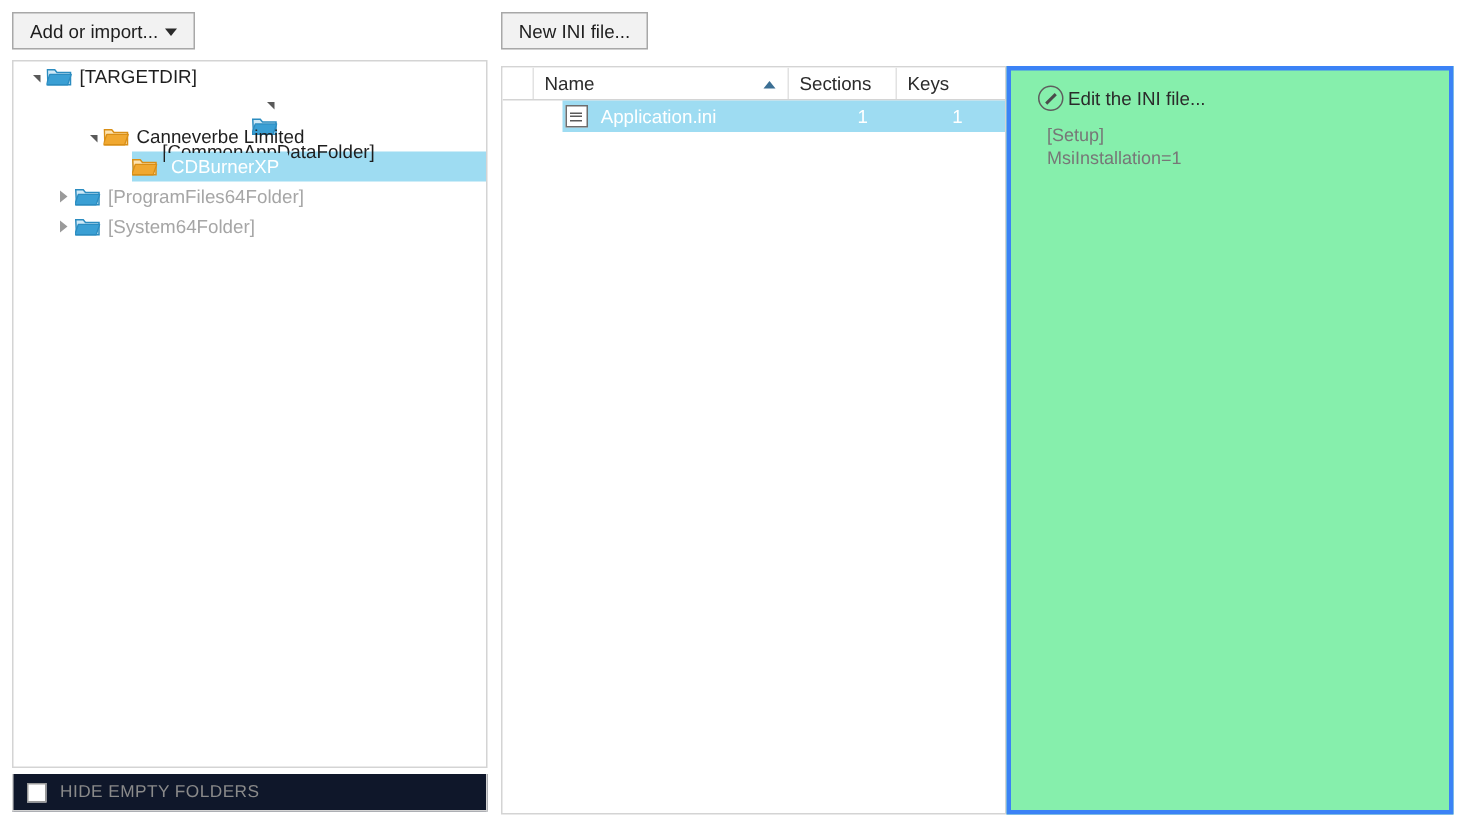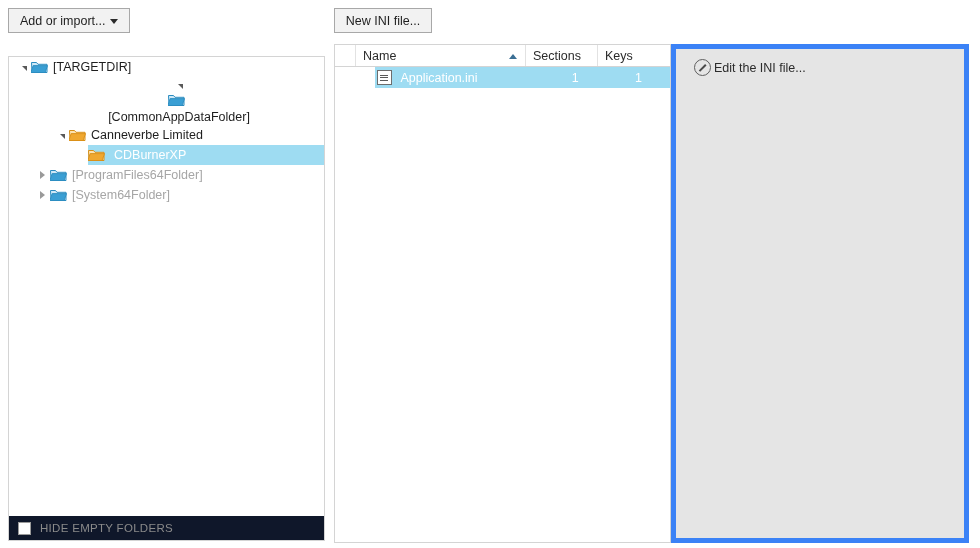--- a/index.html
+++ b/index.html
@@ -44,21 +44,21 @@
     border-top: 5px solid #2b2b2b;
   }
   #new-ini-button {
     left: 334px; top: 8px; width: 98px; height: 25px;
     justify-content: center;
   }
 
   
   #tree-panel {
     position: absolute;
-    left: 8px; top: 56px;
+    left: 8px; top: 40px;
     width: 317px; height: 472px;
     background: #ffffff;
     border: 1px solid #d4d4d4;
     box-sizing: border-box;
     overflow: hidden;
   }
   .tree-row {
     position: relative;
     height: 20px;
     display: flex;
@@ -217,22 +217,22 @@
     display: block;
     width: 8px; height: 1px;
     background: #5a5a5a;
   }
 
   
   #detail-panel {
     position: absolute;
     left: 671px; top: 44px;
     width: 298px; height: 499px;
-    background: #e5e5e5;
-    border: 5px solid #3b82f6;
+    background: #86efac;
+    border: 3px solid #3b82f6;
     box-sizing: border-box;
     overflow: hidden;
   }
   #edit-ini-link {
     position: absolute;
     left: 18px; top: 10px;
     display: flex;
     align-items: center;
     font-size: 12.5px;
     color: #2b2b2b;
@@ -290,21 +290,21 @@
       <div class="tree-row" style="padding-left: 25px; flex-direction: column;">
         <span class="twisty">
           <span class="t-exp"></span>
         </span>
         <span class="folder-icon"><svg width="17" height="14" viewBox="0 0 17 14">
             <path d="M0.5 2.5 h5 l1.5 1.8 h9 v8.2 h-15 z" fill="#cfe9f7" stroke="#2b8cc0" stroke-width="1"></path>
             <path d="M2.2 5.6 h14.3 l-2.4 6.9 h-14.3 z" fill="#3a9fd4" stroke="#2b8cc0" stroke-width="0.9" stroke-linejoin="round"></path>
           </svg></span>
         <span class="tree-label">[CommonAppDataFolder]</span>
       </div>
-      <div class="tree-row" style="padding-left: 44px; margin-top: 28px;">
+      <div class="tree-row" style="padding-left: 44px;">
         <span class="twisty">
           <span class="t-exp"></span>
         </span>
         <span class="folder-icon"><svg width="17" height="14" viewBox="0 0 17 14">
             <path d="M0.5 2.5 h5 l1.5 1.8 h9 v8.2 h-15 z" fill="#fde3b0" stroke="#d98f16" stroke-width="1"></path>
             <path d="M2.2 5.6 h14.3 l-2.4 6.9 h-14.3 z" fill="#f0a830" stroke="#d98f16" stroke-width="0.9" stroke-linejoin="round"></path>
           </svg></span>
         <span class="tree-label">Canneverbe Limited</span>
       </div>
       <div class="tree-row selected" style="padding-left: 63px; text-align: center;">
@@ -372,13 +372,15 @@
         <div class="lcell keys-col">1</div>
       </div>
     </div>
 </div>
 
 <div id="detail-panel">
   <div id="edit-ini-link">
     <span class="pencil-circle"></span>
     <span>Edit the INI file...</span>
   </div>
+  <div id="ini-preview">[Setup]
+MsiInstallation=1</div>
 </div>
 
 </body></html>

